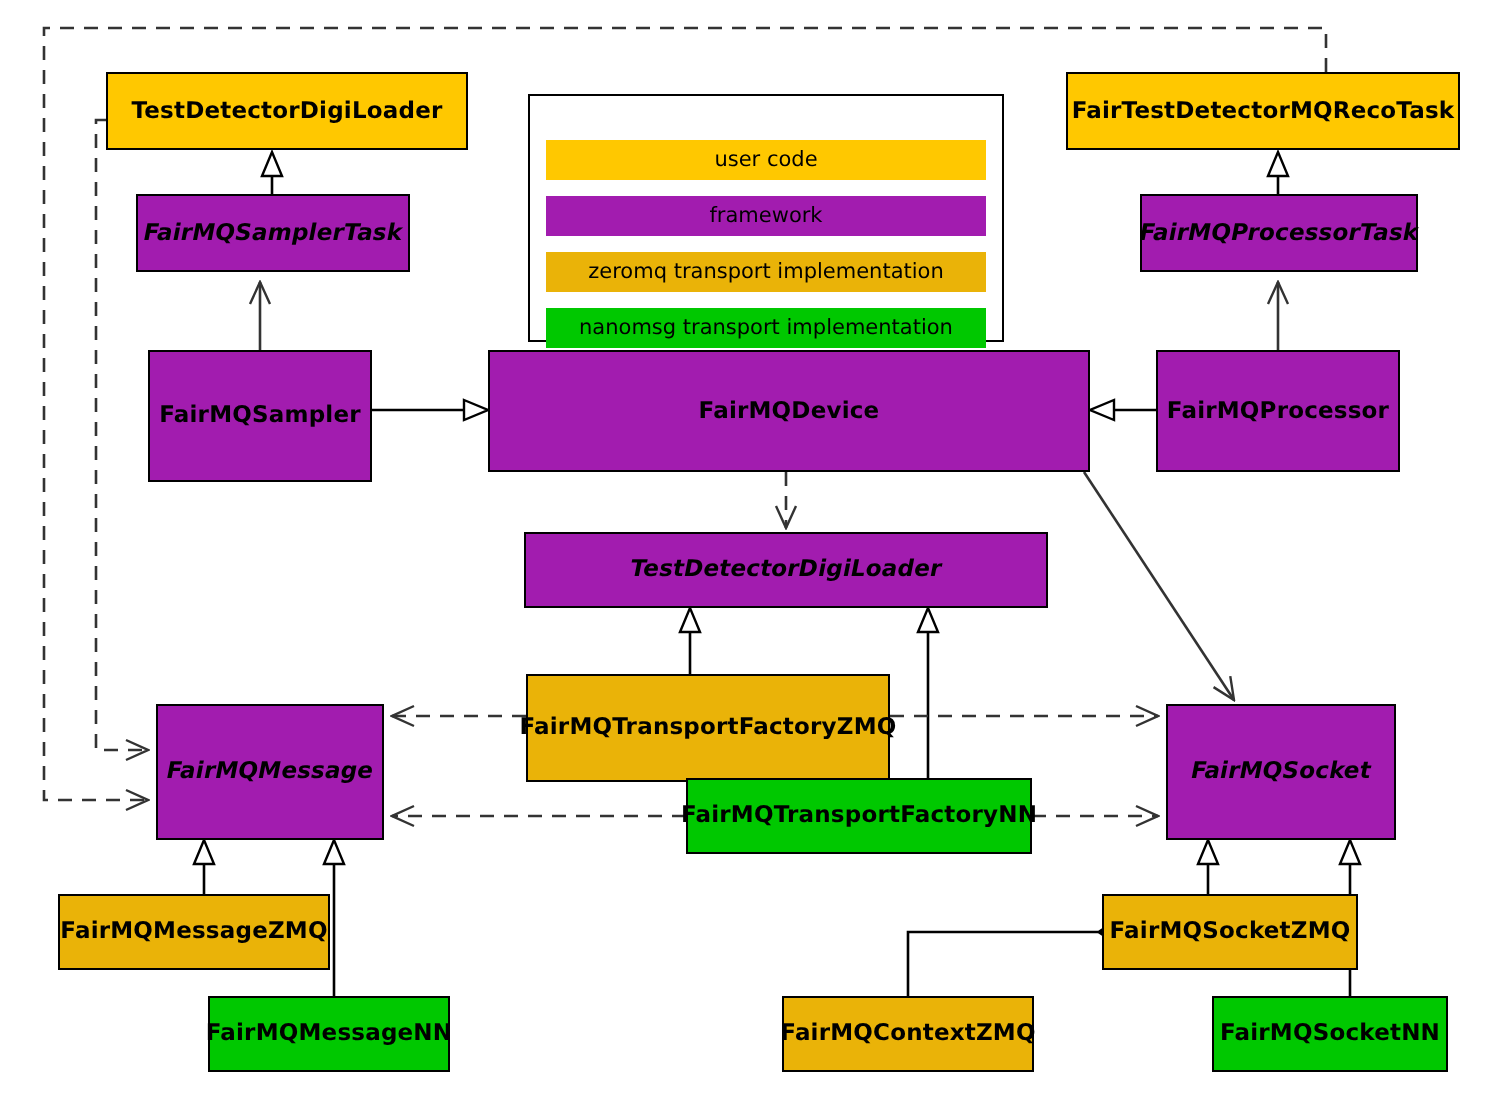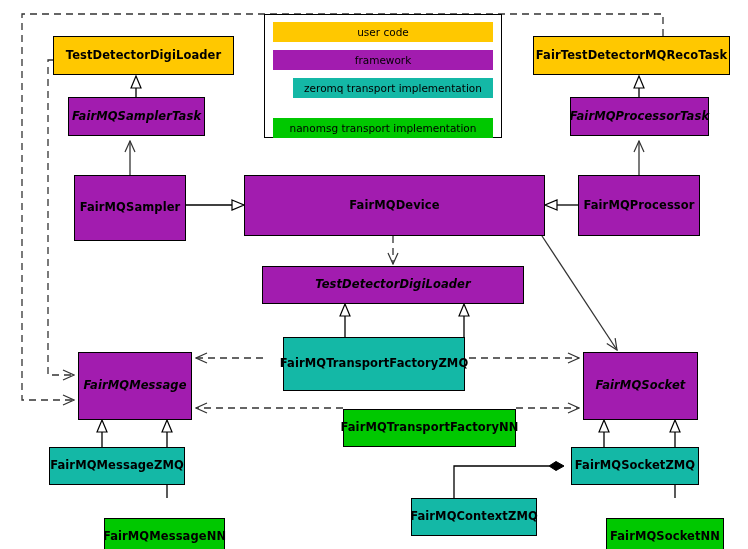--- a/index.html
+++ b/index.html
@@ -40,34 +40,34 @@
     line-height: 1.15;
     letter-spacing: 0.1px;
     padding: 0 3px;
     z-index: 3;
   }
   .node.abstract {
     font-style: italic;
   }
   .fill-user   { background: #ffc800; }
   .fill-frame  { background: #a21caf; }
-  .fill-zmq    { background: #14b8a6; margin-left: 20px; }
-  .fill-nn     { background: #00c800; margin-top: 20px; }
+  .fill-zmq    { background: #eab308; }
+  .fill-nn     { background: #00c800; }
 
   #legend-box {
     position: absolute;
     left: 264px;
-    top: 14px;
+    top: 47px;
     width: 238px;
     height: 124px;
     background: #ffffff;
     border: 1px solid #000000;
     box-sizing: border-box;
     z-index: 4;
-    padding: 7px 8px;
+    padding: 22px 8px;
   }
   .legend-row {
     height: 20px;
     margin-bottom: 8px;
     display: flex;
     align-items: center;
     justify-content: center;
     font-size: 10.5px;
     font-weight: normal;
     color: #000000;

